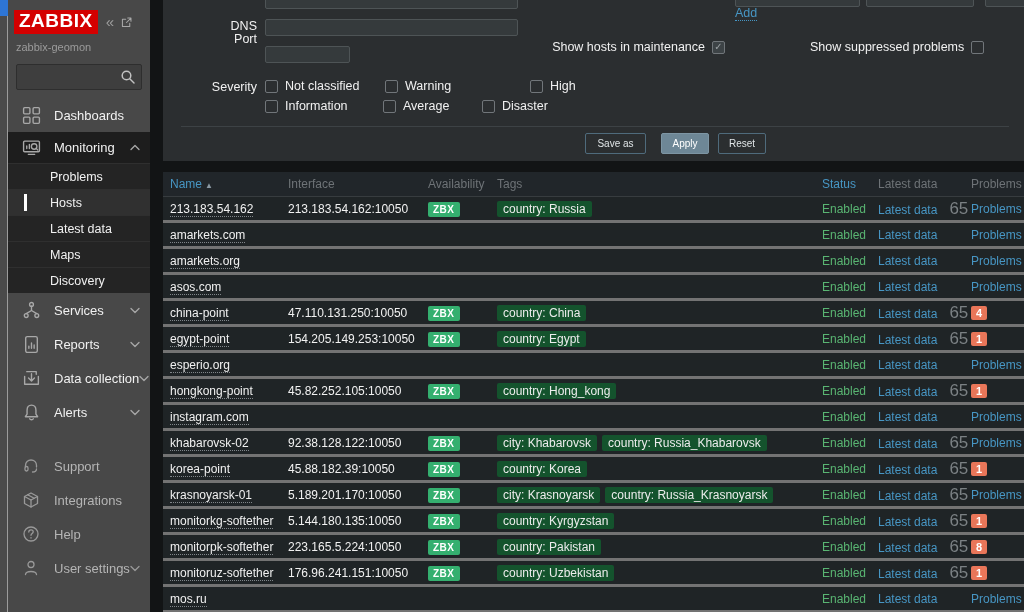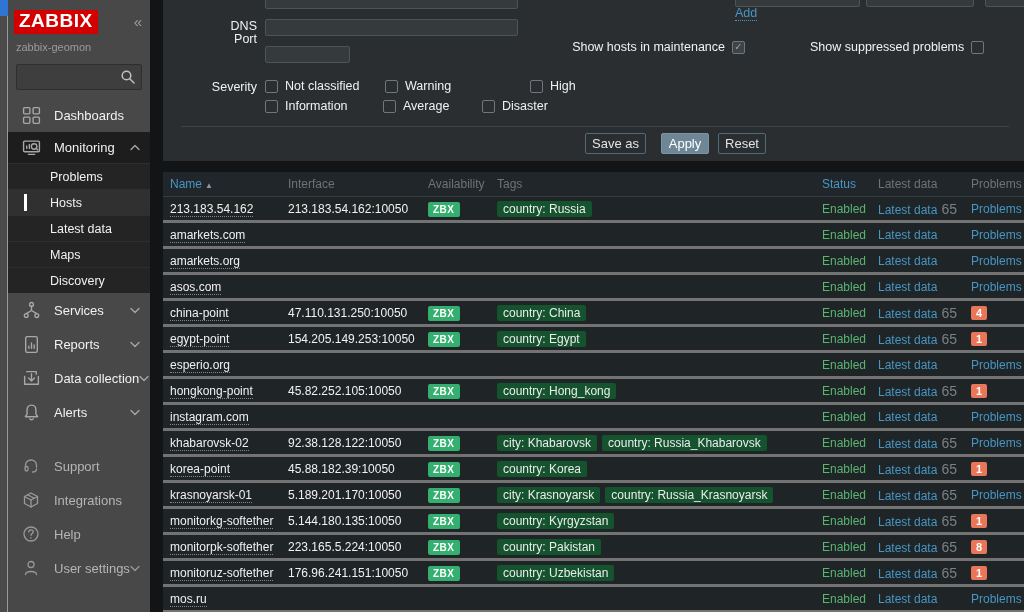--- a/index.html
+++ b/index.html
@@ -6,21 +6,21 @@
   body { background:#121415; font-family:"Liberation Sans", sans-serif; }
   .app { position:relative; width:1024px; height:612px; overflow:hidden; background:#121415; }
 
   
   .edge-strip { position:absolute; left:0; top:0; width:8px; height:612px; background:#4a4a4a; border-right:1px solid rgba(255,255,255,0.45); }
   .edge-strip-top { position:absolute; left:0; top:0; width:8px; height:16px; background:#2e75d4; }
 
   
   .sidebar { position:absolute; left:8px; top:0; width:142px; height:612px; background:#484848; color:#f1f1f1; }
   .sb-head { padding:10px 8px 0 6px; }
-  .logo-row { display:flex; align-items:center;gap:28px; }
+  .logo-row { display:flex; align-items:center; }
   .logo-box { background:#d40000; color:#ffffff; font-weight:bold; font-size:19px; letter-spacing:0.5px; padding:0px 5px 2px 5px; line-height:22px; }
   .sb-ico { margin-left:8px; color:#9d9d9d; cursor:pointer; display:inline-flex; }
   .collapse-glyph { font-size:15px; line-height:14px; letter-spacing:-2px; }
   .server-name { color:#9b9b9b; font-size:11px; margin:7px 0 0 2px; }
   .search-box { position:relative; margin:11px 0 0 2px; width:126px; height:26px; background:#3e3e3e; border:1px solid #2e2e2e; border-radius:2px; }
   .search-box input { position:absolute; left:4px; top:1px; width:96px; height:22px; background:transparent; border:none; outline:none; color:#f1f1f1; font-size:12px; }
   .search-ico { position:absolute; right:5px; top:4px; }
 
   .menu { margin-top:8px; }
   .side-item { height:34px; display:flex; align-items:center; padding:0 10px 0 14px; font-size:13px; cursor:pointer; }
@@ -42,36 +42,36 @@
   
   .filter { position:absolute; left:163px; top:0; width:861px; height:161px; background:#2b2e30; font-size:12.5px; color:#f1f1f1; }
   .f-label { position:absolute; width:94px; text-align:right; left:0; }
   .f-input { position:absolute; height:17px; background:#353a3c; border:1px solid #4e5456; border-radius:2px; color:#f1f1f1; font-size:12px; padding:0 4px; outline:none; }
   .cbrow { position:absolute; display:flex; align-items:center; gap:7px; white-space:nowrap; }
   .cb { width:13px; height:13px; border:1px solid #71767a; border-radius:2px; background:transparent; display:inline-flex; align-items:center; justify-content:center; flex:0 0 auto; cursor:pointer; }
   .cb.checked { background:#3d4346; }
   .cb.checked::after { content:"\2713"; color:#9aa0a3; font-size:10px; line-height:10px; }
   .add-link { position:absolute; left:572px; top:6px; color:#4796c4; border-bottom:1px dotted #4796c4; cursor:pointer; }
   .divider { position:absolute; left:18px; top:126px; width:828px; height:1px; background:#3d4245; }
-  .btn { position:absolute; top:133px; height:21px; border-radius:2px; background:transparent; border:1px solid #4f6b7c; color:#dfe4e6; font-size:13px; font-family:"Liberation Sans", sans-serif; cursor:pointer; }
+  .btn { position:absolute; top:133px; height:21px; border-radius:2px; background:transparent; border:1px solid #4f6b7c; color:#dfe4e6; font-size:10px; font-family:"Liberation Sans", sans-serif; cursor:pointer; }
   .btn.primary { background:#6e8796; border-color:#7d95a3; color:#ffffff; }
 
   
   .table { position:absolute; left:163px; top:172px; width:861px; background:#1f2426; }
   .trow { display:grid; grid-template-columns:118px 140px 69px 325px 56px 93px 1fr; align-items:center; height:26px; padding-left:7px; border-bottom:3px solid #737373; font-size:12px; color:#f1f1f1; }
   .thead { height:25px; color:#6e7377; background:#21262a; border-bottom:1px solid #373c3f; }
   .thead .sortable { color:#4796c4; cursor:pointer; }
   .sort-arrow { color:#8b99a3; font-size:8px; margin-left:3px; }
   .host-link { color:#f1f1f1; border-bottom:1px dotted #80868a; cursor:pointer; width:fit-content; white-space:nowrap; }
   .zbx-badge { background:#34af6f; color:#ffffff; font-size:10px; font-weight:bold; padding:2px 5px; border-radius:2px; letter-spacing:0.5px; width:fit-content; }
   .tag-chip { background:#14532d; color:#ececec; font-size:12px; padding:1px 6px; border-radius:2px; margin-right:5px; white-space:nowrap; cursor:pointer; }
   .tags-cell { display:flex; align-items:center; overflow:hidden; }
   .status-en { color:#59b572; }
   .blue-link { color:#4796c4; cursor:pointer; white-space:nowrap; }
-  .ld-count { color:#7b8184; margin-left:4px; font-size:14px;text-align:right; }
+  .ld-count { color:#7b8184; margin-left:12px; font-size:17px;text-align:right; }
   .prob-badge { background:#e97659; color:#ffffff; font-size:11px; font-weight:bold; padding:1px 5px; border-radius:2px; width:fit-content; cursor:pointer; }
 </style>
 </head>
 <body>
 
 <div class="app">
 
   <div class="edge-strip">
     <div class="edge-strip-top"></div>
   </div>
@@ -300,21 +300,21 @@
     </div>
     <div class="cbrow" style="left:319px; top:79px;padding-left:48px;">
       <span class="cb"></span>
       <span>High</span>
     </div>
     <div class="cbrow" style="left:319px; top:99px;">
       <span class="cb"></span>
       <span>Disaster</span>
     </div>
 
-    <div class="cbrow" style="left:400px; top:40px; width:182px; justify-content:flex-end;">
+    <div class="cbrow" style="left:380px; top:40px; width:182px; justify-content:flex-end;">
       <span>Show hosts in maintenance</span>
       <span class="cb checked"></span>
     </div>
     <div class="cbrow" style="left:647px; top:40px;">
       <span>Show suppressed problems</span>
       <span class="cb"></span>
     </div>
 
     <div class="divider"></div>
 

